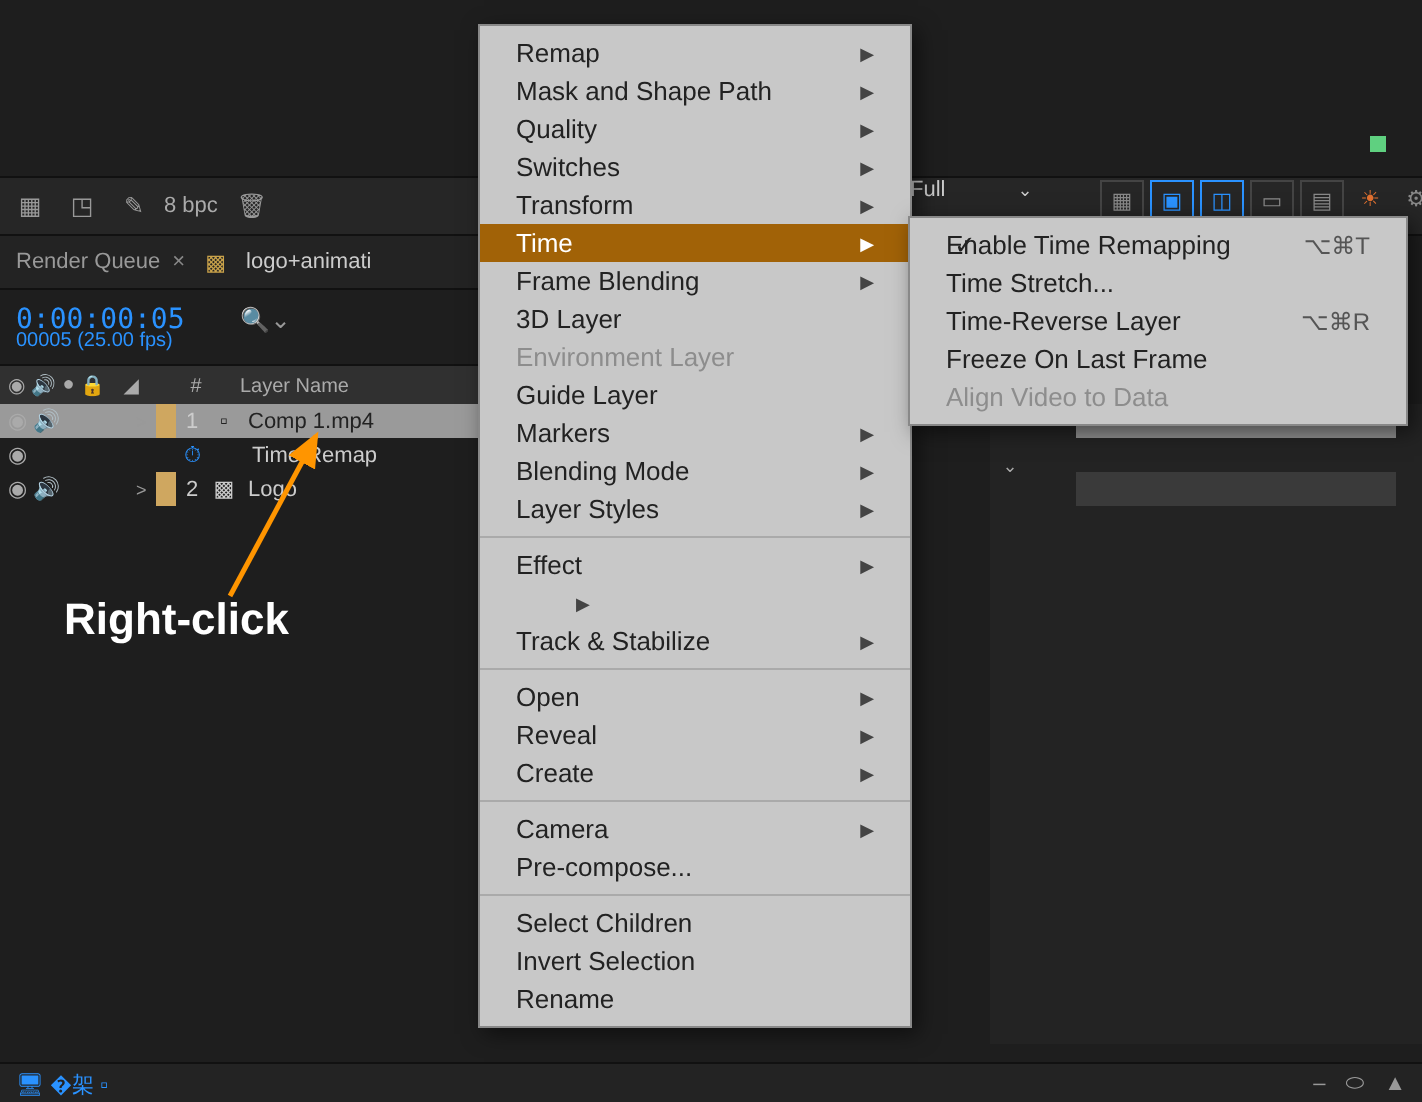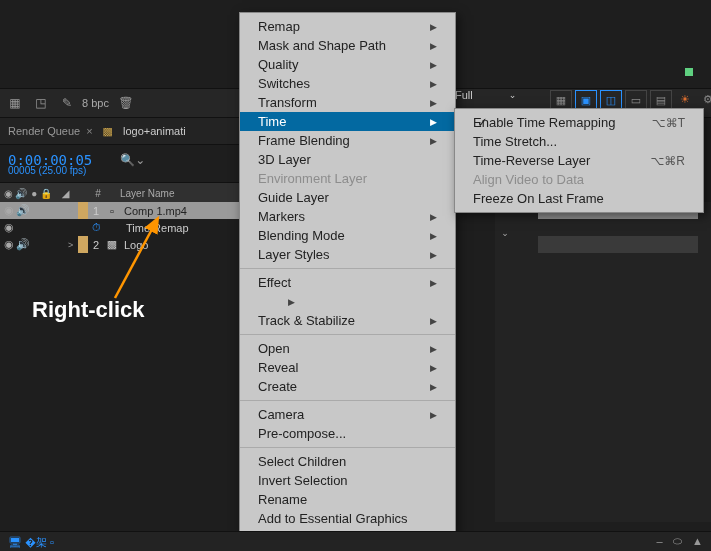--- a/index.html
+++ b/index.html
@@ -24,21 +24,21 @@
 .layer .color{width:10px;height:17px}
 .layer .num{width:16px;text-align:center;color:#ccc}
 .layer .lico{width:16px;text-align:center}
 .layer .name{padding-left:4px}
 .layer.sel{background:#9a9a9a;color:#222}
 .layer.sel .name{color:#222}
 .annot{position:absolute;top:297px;left:32px;font-size:22px;font-weight:700;color:#fff}
 .arrow-svg{position:absolute;top:213px;left:110px;pointer-events:none}
 .menu{position:absolute;background:#c8c8c8;color:#222;border:1px solid #888;box-shadow:3px 3px 10px rgba(0,0,0,.5);font-size:13px;padding:4px 0}
 .menu .item{height:19px;display:flex;align-items:center;padding:0 18px;justify-content:space-between;white-space:nowrap}
-.menu .item.hi{background:#0369a1;color:#fff}
+.menu .item.hi{background:#a16207;color:#fff}
 .menu .item.dis{color:#8d8d8d}
 .menu .tri{font-size:9px;color:#444;margin-left:30px}
 .menu .item.hi .tri{color:#fff}
 .menu .sep{height:1px;background:#aaa;margin:4px 0}
 .menu .check{position:absolute;left:4px}
 .menu .short{color:#555;font-size:12px;margin-left:20px}
 .menu1{top:12px;left:239px;width:215px}
 .menu2{top:108px;left:454px;width:248px}
 .res-sel{position:absolute;top:89px;left:455px;width:60px;color:#ccc;font-size:11px;display:flex;align-items:center;gap:6px}
 .res-sel .chev{font-size:9px;margin-left:30px}
@@ -249,44 +249,40 @@
       <span></span>
     </div>
     <div class="item">
       <span style="position:relative">Invert Selection</span>
       <span></span>
     </div>
     <div class="item">
       <span style="position:relative">Rename</span>
       <span></span>
     </div>
-    <div class="item">
-      <span style="position:relative">Add to Essential Graphics</span>
-      <span></span>
-    </div>
   </div>
 <div class="menu menu2" id="m2">
     <div class="item">
       <span style="position:relative"><span class="check">✓</span>Enable Time Remapping</span>
       <span class="short">⌥⌘T</span>
     </div>
     <div class="item">
       <span style="position:relative">Time Stretch...</span>
       <span></span>
     </div>
     <div class="item">
       <span style="position:relative">Time-Reverse Layer</span>
       <span class="short">⌥⌘R</span>
     </div>
+    <div class="item">
+      <span style="position:relative">Freeze On Last Frame</span>
+      <span></span>
+    </div>
     <div class="item dis">
       <span style="position:relative">Align Video to Data</span>
-      <span></span>
-    </div>
-    <div class="item">
-      <span style="position:relative">Freeze On Last Frame</span>
       <span></span>
     </div>
   </div>
 
 <div class="bottombar">
   <span>🖥 �架 ▫</span>
   <span class="rb">
     <span>–</span>
     <span>⬭</span>
     <span>▲</span>

